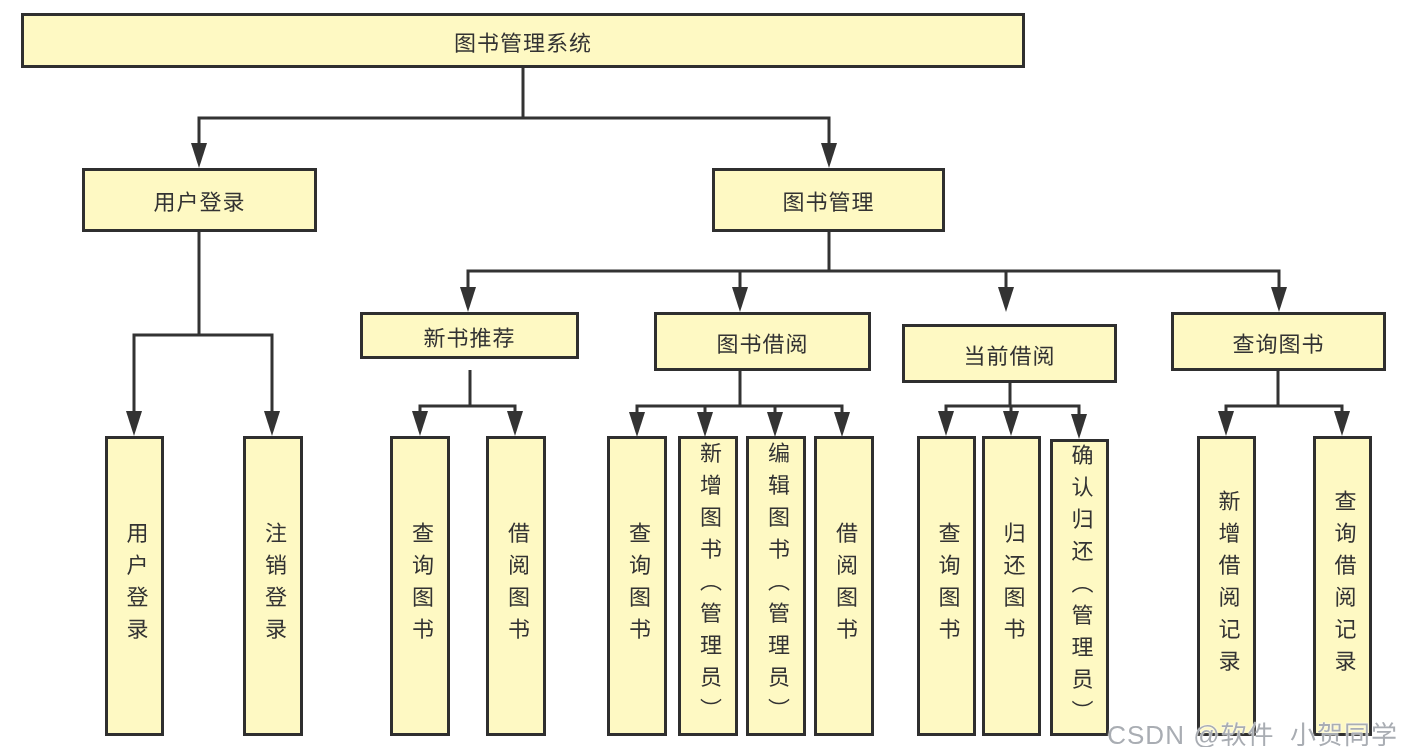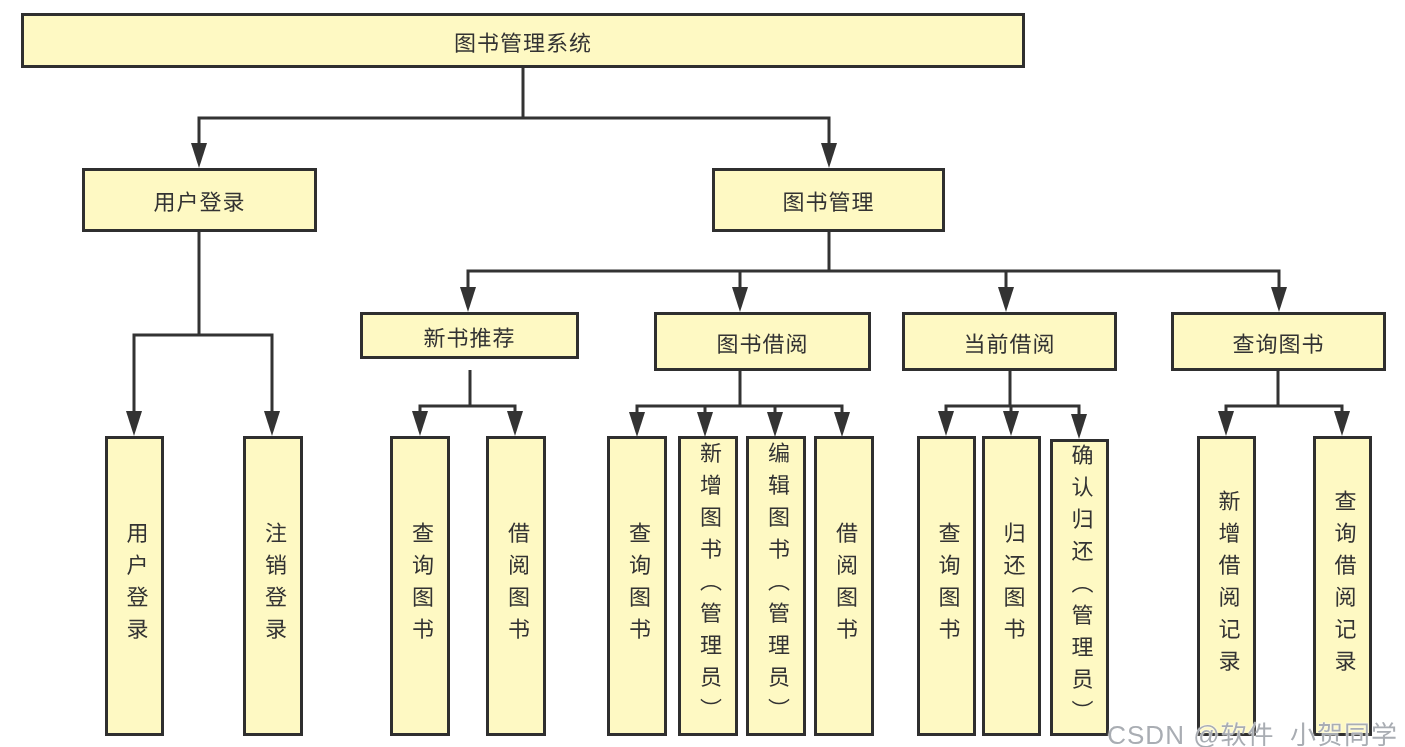--- a/index.html
+++ b/index.html
@@ -34,21 +34,21 @@
     color:#333333;
   }
   
   .n-root{left:21px;top:13px;width:1004px;height:55px;}
   
   .n-user{left:82px;top:168px;width:235px;height:64px;}
   .n-mgmt{left:712px;top:168px;width:233px;height:64px;}
   
   .n-newbook{left:360px;top:312px;width:219px;height:47px;}
   .n-borrow{left:631px;top:312px;width:217px;height:59px;margin-left:23px;}
-  .n-current{left:902px;top:312px;width:215px;height:59px;}
+  .n-current{left:902px;top:324px;width:215px;height:59px;}
   .n-record{left:1171px;top:312px;width:215px;height:59px;}
   
   .leaf{top:436px;height:300px;width:60px;}
   .l-u1{left:105px;width:59px;}
   .l-u2{left:243px;}
   .l-n1{left:390px;}
   .l-n2{left:486px;}
   .l-b1{left:607px;}
   .l-b2{left:678px;}
   .l-b3{left:746px;}

